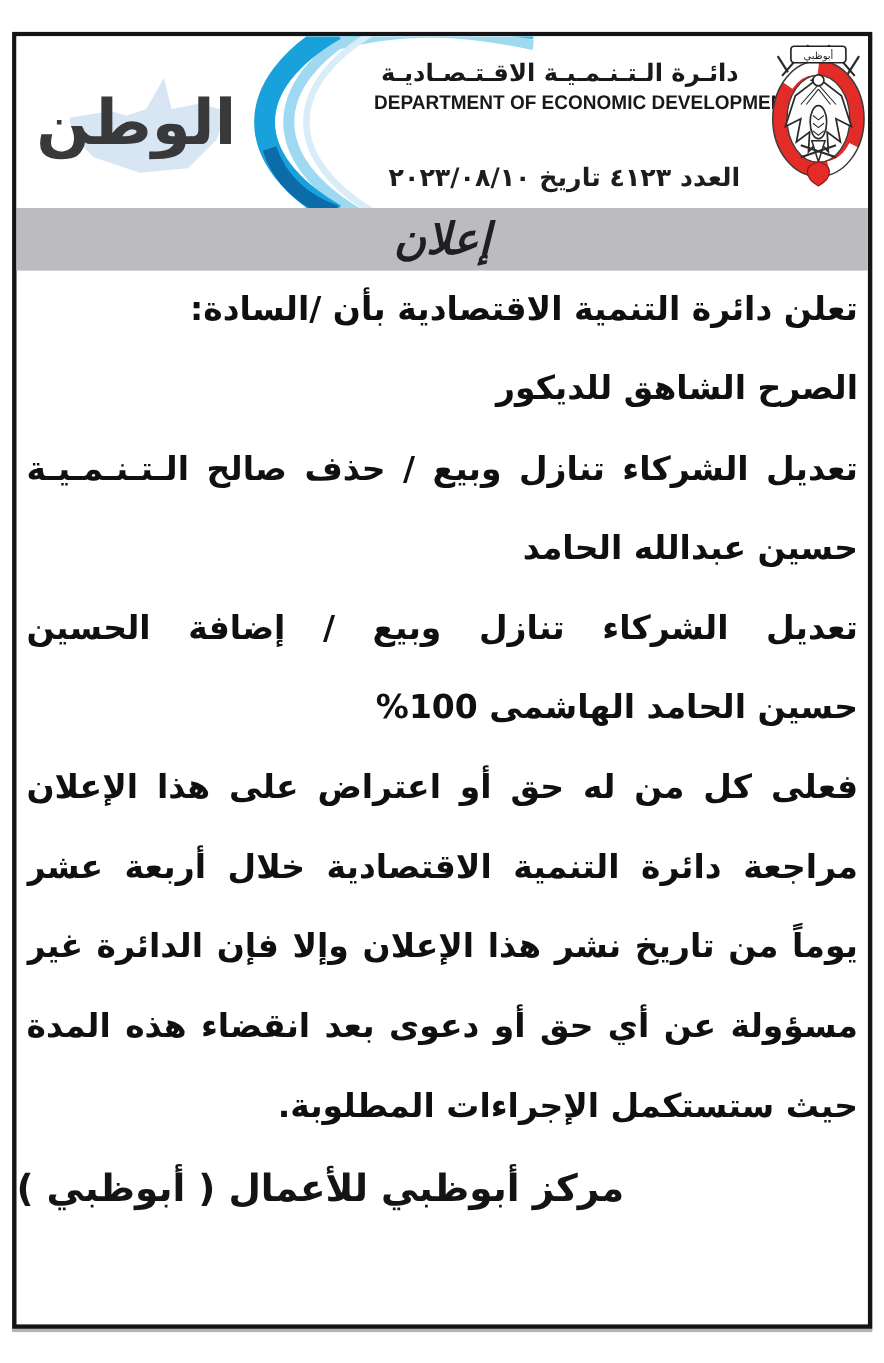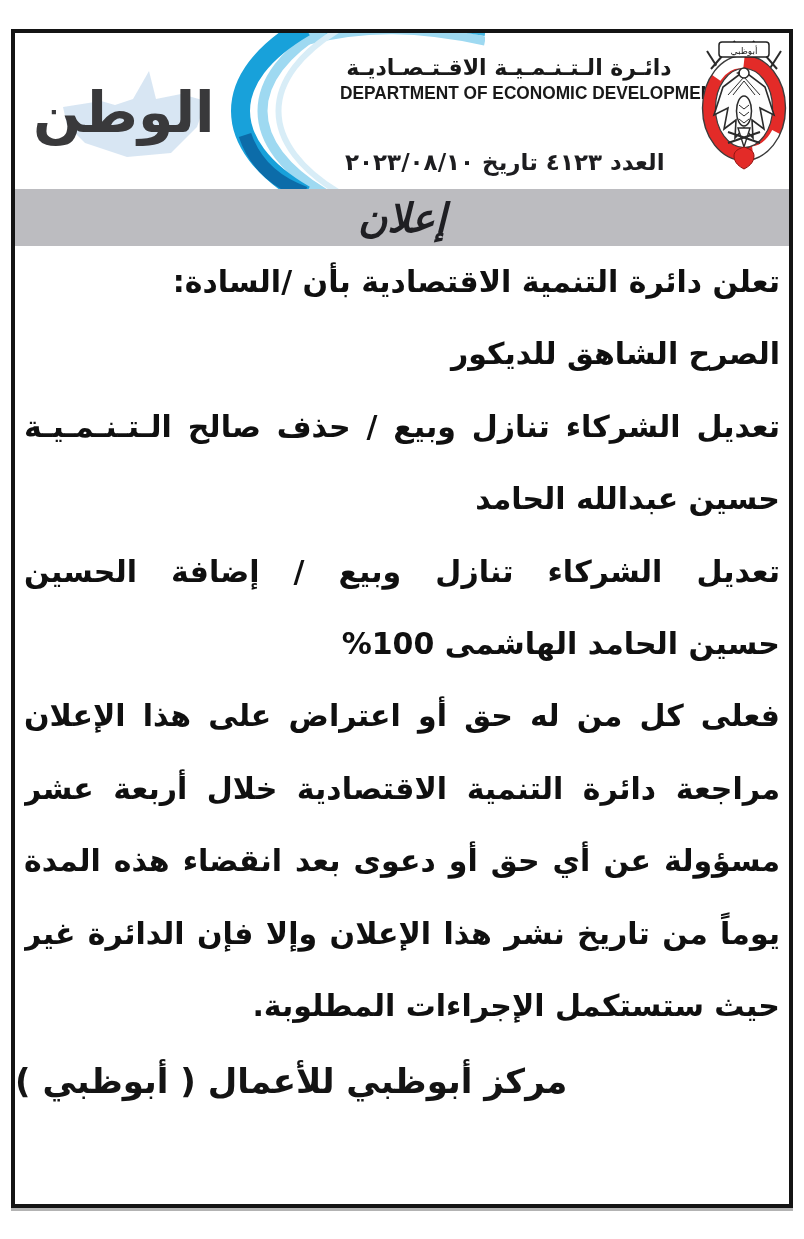--- a/index.html
+++ b/index.html
@@ -12,21 +12,21 @@
   .header{position:relative;width:100%;height:156px;background:#fff;overflow:hidden;}
   .swoosh{position:absolute;left:140px;top:0;width:330px;height:156px;z-index:1;}
   .brand{position:absolute;left:10px;top:10px;width:190px;height:140px;z-index:2;}
   .uae-map{position:absolute;left:38px;top:20px;width:145px;height:102px;opacity:.55;}
   .wordmark{position:absolute;left:8px;top:24px;font-size:57px;font-weight:bold;
             color:#39393b;direction:rtl;letter-spacing:-1px;margin-top:12px;}
   .dept{position:absolute;left:318px;top:22px;width:352px;text-align:center;z-index:2;}
   .dept-ar{font-size:22px;font-weight:bold;color:#191919;direction:rtl;white-space:nowrap;}
   .dept-en{font-size:18px;font-weight:bold;color:#191919;margin-top:3px;white-space:nowrap;
            font-family:"Liberation Sans",sans-serif;transform:scaleX(.96);transform-origin:center;}
-  .issue-line{position:absolute;left:330px;top:116px;width:360px;direction:rtl;text-align:left;
+  .issue-line{position:absolute;left:318px;top:116px;width:360px;direction:rtl;text-align:center;
               font-size:23px;font-weight:bold;color:#1d1d20;z-index:2;white-space:nowrap;}
   .emblem{position:absolute;left:682px;top:2px;width:94px;height:136px;z-index:2;}
   
   .title-bar{width:100%;height:57px;background:#bcbcc0;display:flex;align-items:center;
              justify-content:center;font-style:italic;}
   .title-bar span{font-size:40px;font-weight:bold;color:#1f1f23;direction:rtl;line-height:1;}
   
   .bodytxt{padding:0 9px;direction:rtl;}
   .line{height:72.4px;line-height:72.4px;font-size:30px;font-weight:bold;color:#101010;
         text-align:right;white-space:nowrap;overflow:hidden;direction:rtl;}
@@ -97,22 +97,22 @@
 
     <div class="bodytxt">
       <div class="line">تعلن دائرة التنمية الاقتصادية بأن /السادة:</div>
       <div class="line">الصرح الشاهق للديكور</div>
       <div class="line jst">تعديل الشركاء تنازل وبيع / حذف صالح الـتـنـمـيـة</div>
       <div class="line">حسين عبدالله الحامد</div>
       <div class="line jst">تعديل الشركاء تنازل وبيع / إضافة الحسين السيدابوبكر</div>
       <div class="line">حسين الحامد الهاشمى 100%</div>
       <div class="line jst">فعلى كل من له حق أو اعتراض على هذا الإعلان</div>
       <div class="line jst">مراجعة دائرة التنمية الاقتصادية خلال أربعة عشر</div>
+      <div class="line jst">يوماً من تاريخ نشر هذا الإعلان وإلا فإن الدائرة غير</div>
       <div class="line jst">مسؤولة عن أي حق أو دعوى بعد انقضاء هذه المدة</div>
-      <div class="line jst">يوماً من تاريخ نشر هذا الإعلان وإلا فإن الدائرة غير</div>
       <div class="line">حيث ستستكمل الإجراءات المطلوبة.</div>
     </div>
 
     <div class="footer">
       <span>مركز أبوظبي للأعمال ( أبوظبي )</span>
     </div>
 
   </div>
 </div>
 

